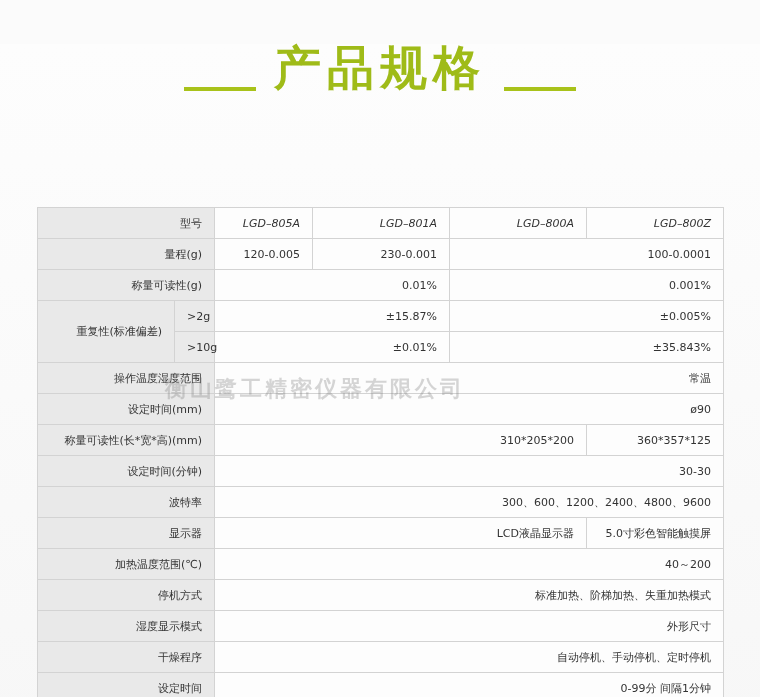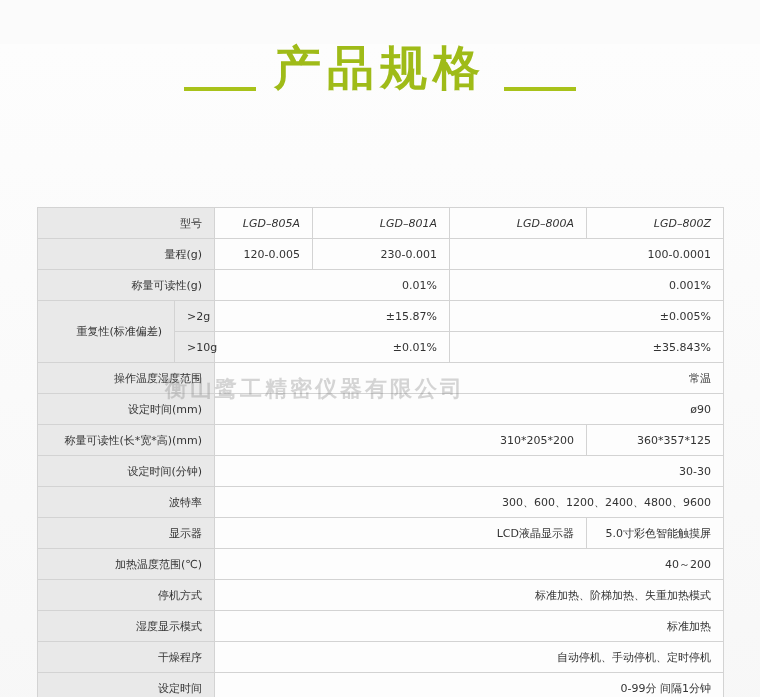--- a/index.html
+++ b/index.html
@@ -201,21 +201,21 @@
           <td class="val" colspan="4">40～200</td>
         </tr>
 
         <tr>
           <td class="label" colspan="2">停机方式</td>
           <td class="val" colspan="4">标准加热、阶梯加热、失重加热模式</td>
         </tr>
 
         <tr>
           <td class="label" colspan="2">湿度显示模式</td>
-          <td class="val" colspan="4">标准加热</td>
+          <td class="val" colspan="4">外形尺寸</td>
         </tr>
 
         <tr>
           <td class="label" colspan="2">干燥程序</td>
           <td class="val" colspan="4">自动停机、手动停机、定时停机</td>
         </tr>
 
         <tr>
           <td class="label" colspan="2">设定时间</td>
           <td class="val" colspan="4">0-99分  间隔1分钟</td>

